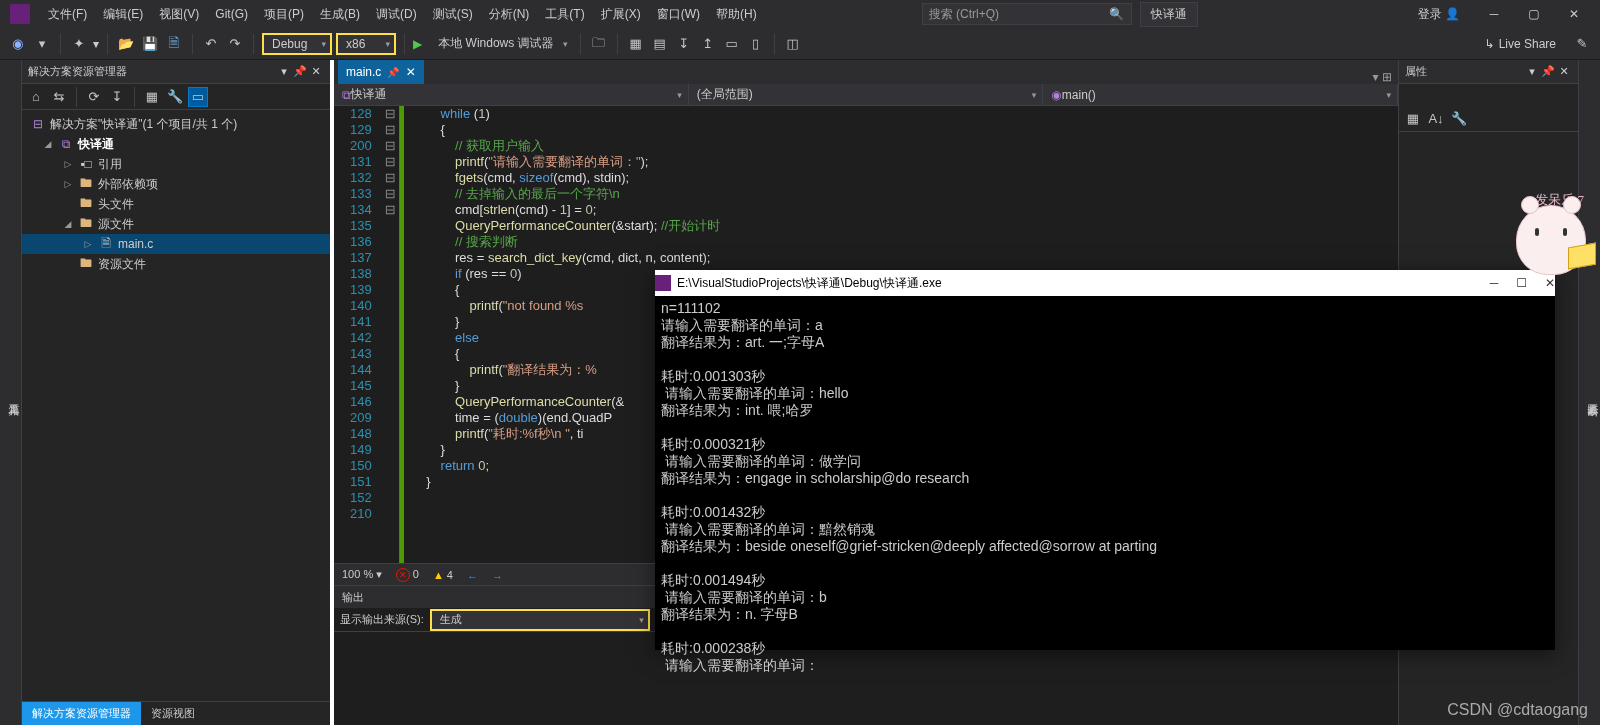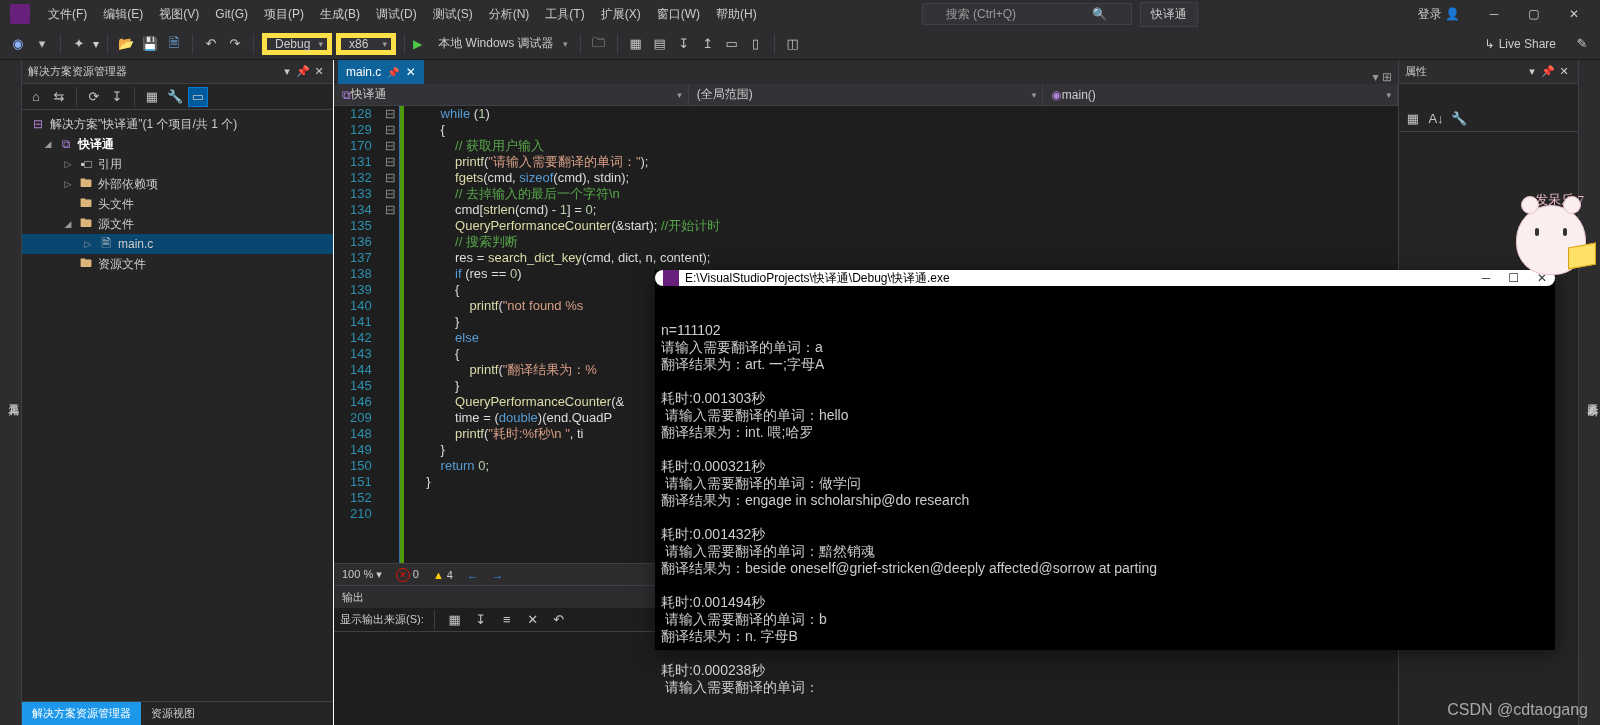--- a/index.html
+++ b/index.html
@@ -1,30 +1,30 @@
 <!DOCTYPE html>
 <html><head>
 <meta charset="utf-8">
 <style>
 * { margin:0; padding:0; box-sizing:border-box; font-family:"Microsoft YaHei","Segoe UI",sans-serif; }
 body { background:#2d2d30; color:#ccc; font-size:12px; width:1600px; height:725px; overflow:hidden; position:relative; }
 .menubar { height:28px; background:#2d2d30; display:flex; align-items:center; padding:0 6px; }
 .logo { width:20px; height:20px; background:#68217a; border-radius:2px; margin:0 10px 0 4px; }
 .menu-item { padding:3px 8px; color:#ccc; cursor:default; }
 .menubar .spacer { flex:1; }
-.searchbox { width:210px; height:22px; background:#333337; border:1px solid #3f3f46; display:flex; align-items:center; padding:0 23px; color:#999; margin-right:8px; }
+.searchbox { width:210px; height:22px; background:#333337; border:1px solid #3f3f46; display:flex; align-items:center; padding:0 6px; color:#999; margin-right:8px; }
 .searchbox .mag { margin-left:auto; }
 .quickbtn { padding:3px 10px; background:#333337; border:1px solid #3f3f46; margin-right:220px; }
 .login { margin-right:14px; color:#ccc; }
 .winbtns { display:flex; }
 .winbtn { width:40px; height:28px; display:flex; align-items:center; justify-content:center; color:#ccc; }
 .toolbar { height:32px; background:#2d2d30; border-bottom:1px solid #1b1b1c; display:flex; align-items:center; padding:0 8px; gap:4px; }
 .tbico { width:20px; height:20px; display:flex; align-items:center; justify-content:center; color:#c5c5c5; font-size:13px; }
 .sep { width:1px; height:20px; background:#3f3f46; margin:0 4px; }
-.combo { height:22px; background:#333337; border:5px solid #fde047; padding:0 18px 0 8px; display:flex; align-items:center; position:relative; white-space:nowrap; }
+.combo { height:22px; background:#333337; border:2px solid #fde047; padding:0 18px 0 8px; display:flex; align-items:center; position:relative; white-space:nowrap; }
 .combo::after { content:"▾"; position:absolute; right:4px; color:#999; font-size:9px; }
 .play { color:#4ec94e; margin-right:4px; }
 .main { display:flex; height:calc(100% - 60px); }
 .leftgutter { width:22px; background:#2d2d30; border-right:1px solid #3f3f46; writing-mode:vertical-rl; text-align:center; padding-top:6px; font-size:11px; color:#ccc; }
 .panel { background:#252526; display:flex; flex-direction:column; }
 .panel-head { height:24px; background:#2d2d30; border-bottom:1px solid #3f3f46; display:flex; align-items:center; padding:0 6px; font-size:11px; }
 .panel-head .title { flex:1; }
 .panel-head .ico { width:16px; text-align:center; color:#ccc; cursor:default; }
 .sol-tb { height:26px; display:flex; align-items:center; padding:0 4px; gap:3px; border-bottom:1px solid #3f3f46; }
 .sol-search { height:24px; background:#333337; border:1px solid #3f3f46; display:flex; align-items:center; padding:0 6px; color:#999; margin:2px 4px; }
@@ -58,23 +58,23 @@
 .status-strip { height:22px; background:#2d2d30; border-top:1px solid #3f3f46; display:flex; align-items:center; padding:0 8px; gap:14px; font-size:11px; color:#ccc; }
 .err-circ { width:14px;height:14px;border-radius:50%;border:1px solid #e51400;color:#e51400;font-size:9px;display:inline-flex;align-items:center;justify-content:center;margin-right:3px;}
 .warn-tri { color:#ffcc00; margin-right:3px;}
 .output { background:#1e1e1e; border-top:1px solid #3f3f46; height:140px; display:flex; flex-direction:column;}
 .output-head { height:22px; background:#2d2d30; display:flex; align-items:center; padding:0 8px; font-size:11px; }
 .output-tb { height:24px; display:flex; align-items:center; padding:0 6px; gap:6px; font-size:11px; border-bottom:1px solid #3f3f46;}
 .output-body { flex:1; padding:4px 8px; font-family:"NSimSun",SimSun,Consolas,monospace; font-size:12px; color:#dcdcdc; white-space:pre; overflow:hidden;}
 .right { width:180px; background:#252526; border-left:1px solid #3f3f46; display:flex; flex-direction:column;}
 .rightgutter { width:22px; background:#2d2d30; border-left:1px solid #3f3f46; writing-mode:vertical-rl; text-align:center; padding-top:6px; font-size:11px; color:#ccc; }
 .console-win { position:absolute; top:270px; left:655px; width:900px; height:380px; background:#000; font-family:"NSimSun",SimSun,Consolas,monospace; font-size:14px; color:#fff; box-shadow:0 4px 20px rgba(0,0,0,.5); }
-.console-title { height:16px; background:#fff; color:#000; display:flex; align-items:center; padding:0 8px; font-size:12px; font-family:"Segoe UI";border-radius:12px; }
+.console-title { height:26px; background:#fff; color:#000; display:flex; align-items:center; padding:0 0; font-size:12px; font-family:"Segoe UI"; }
 .console-title .cticons { margin-left:auto; display:flex; gap:18px; color:#333; }
-.console-body { padding:4px 6px; white-space:pre; line-height:17px; color:#cccccc;margin-top:32px;}
+.console-body { padding:4px 6px; white-space:pre; line-height:17px; color:#cccccc;}
 .console-ico { width:16px;height:16px;background:#68217a;margin-right:6px;}
 .watermark { position:absolute; right:12px; bottom:6px; color:#aaa; font-size:16px; }
 .mascot-area { position:absolute; right:4px; top:165px; width:90px; height:110px; }
 .mascot-text { position:absolute; right:12px; top:0; color:#e6b3c4; font-size:13px; font-family:"STKaiti","KaiTi";margin-top:26px; }
 .mascot-body { position:absolute; bottom:0; right:10px; width:70px; height:70px; background:#fbeeee; border:1px solid #e8c4c8; border-radius:50% 50% 45% 45%; }
 .mascot-ear { position:absolute; width:18px;height:18px;background:#fbeeee;border:1px solid #e8c4c8;border-radius:50%; }
 .mascot-eye { position:absolute; width:4px;height:8px;background:#333;border-radius:2px; }
 .mascot-flag { position:absolute; right:0; bottom:8px; width:28px;height:22px;background:#ffe066;border:1px solid #d4a017; transform:skewY(-10deg);}
 .live-share { margin-left:auto; font-size:12px; color:#ccc; display:flex; align-items:center; gap:4px;}
 </style>
@@ -127,21 +127,21 @@
   <span class="tbico">▯</span>
   <div class="sep"></div>
   <span class="tbico">◫</span>
   <div class="live-share">↳ <span>Live Share</span></div>
   <span class="tbico" style="margin-left:12px">✎</span>
 </div>
 
 <div class="main">
   <div class="leftgutter">工具箱</div>
 
-  <div class="panel" style="width:312px;border-right:1px solid #ffffff">
+  <div class="panel" style="width:312px;border-right:4px solid #ffffff">
     <div class="panel-head">
       <span class="title">解决方案资源管理器</span>
       <span class="ico">▾</span>
       <span class="ico">📌</span>
       <span class="ico">✕</span>
     </div>
     <div class="sol-tb">
       <span class="tbico">⌂</span>
       <span class="tbico">⇆</span>
       <div class="sep"></div>
@@ -217,21 +217,21 @@
         <div class="nav-seg">(全局范围)</div>
         <div class="nav-seg">
             <span style="color:#b180d7">◉ </span>
             <span>main()</span>
           </div>
       </div>
       <div class="code-area">
         <div class="gutter" id="gutter">
             <div>128</div>
             <div>129</div>
-            <div>170</div>
+            <div>200</div>
             <div>131</div>
             <div>132</div>
             <div>133</div>
             <div>134</div>
             <div>135</div>
             <div>136</div>
             <div>137</div>
             <div>138</div>
             <div>139</div>
             <div>140</div>
@@ -290,20 +290,21 @@
       </div>
     </div>
 
     <div class="output">
       <div class="output-head">
         <span style="flex:1">输出</span>
         <span class="ico">▾ 📌 ✕</span>
       </div>
       <div class="output-tb">
         <span>显示输出来源(S):</span>
+        <div class="combo" style="width:220px">生成</div>
         <div class="sep"></div>
         <span class="tbico">▦</span>
         <span class="tbico">↧</span>
         <span class="tbico">≡</span>
         <span class="tbico">✕</span>
         <span class="tbico">↶</span>
       </div>
     </div>
   </div>
 

